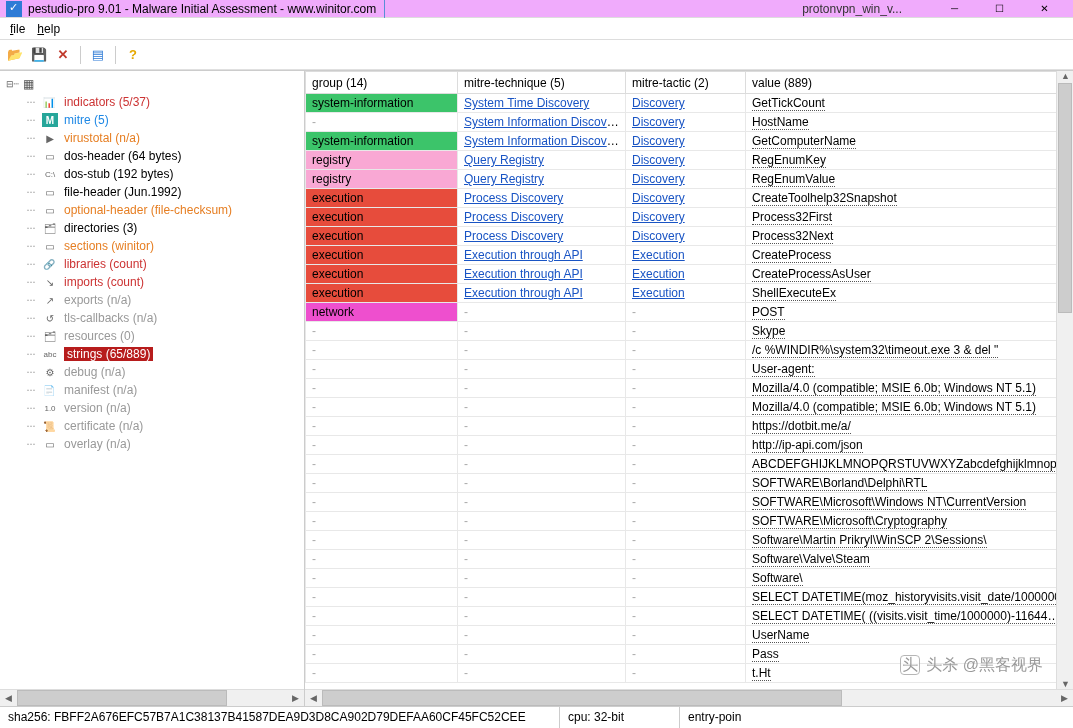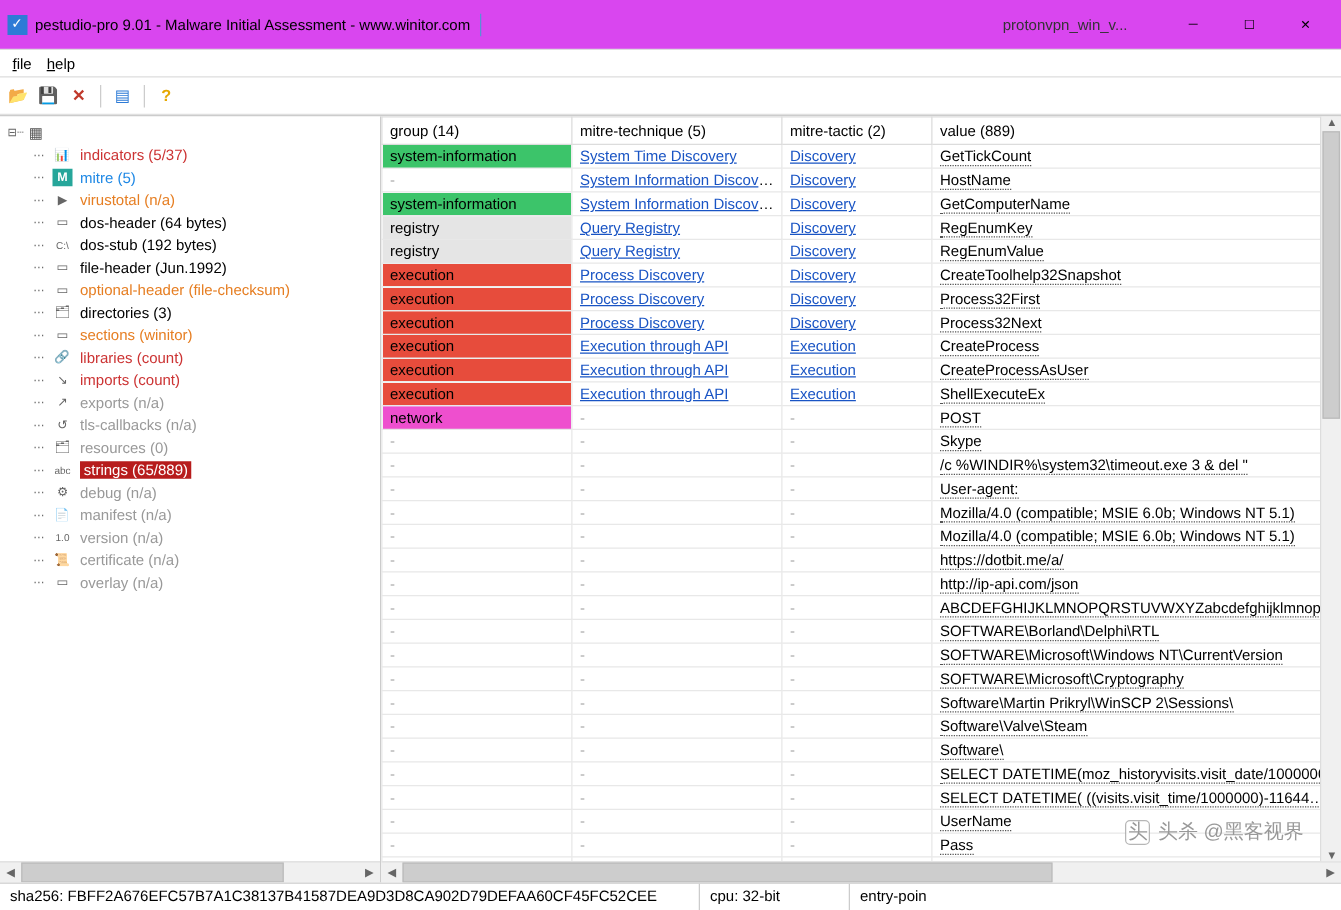--- a/index.html
+++ b/index.html
@@ -1,19 +1,19 @@
 <!DOCTYPE html>
 <html><head>
 <meta charset="utf-8">
 <style>
 * { box-sizing: border-box; margin: 0; padding: 0; }
 body { font-family: "Segoe UI", Tahoma, sans-serif; font-size: 12px; background: #fff; color: #000; width: 1073px; height: 728px; overflow: hidden; display: flex; flex-direction: column; }
 
 
-.titlebar { height: 40px; background: #d946ef; border-bottom: 1px solid #ddd; display: flex; align-items: center; padding: 0 6px; }
+.titlebar { height: 18px; background: #f0abfc; border-bottom: 1px solid #ddd; display: flex; align-items: center; padding: 0 6px; }
 .titlebar .app-icon { width: 16px; height: 16px; background: #2e7bd6; margin-right: 6px; position: relative; }
 .titlebar .app-icon::after { content:"✓"; color:#fff; font-size:11px; position:absolute; left:3px; top:0; }
 .titlebar .title { flex:0 0 auto; color:#000; }
 .titlebar .spacer { flex:1; }
 .titlebar .filename { color:#333; margin-right: 30px; }
 .winbtns { display:flex; gap:0; }
 .winbtn { width:45px; height:29px; display:flex; align-items:center; justify-content:center; font-family: sans-serif; font-size:10px; color:#000; }
 
 
 .menubar { height: 22px; display:flex; align-items:center; padding: 0 4px; border-bottom: 1px solid #ddd; }
@@ -54,21 +54,21 @@
 .grid-wrap { flex:1; overflow:hidden; }
 table.grid { border-collapse:collapse; width:100%; table-layout:fixed; }
 table.grid th { text-align:left; font-weight:normal; padding:3px 6px; border:1px solid #dcdcdc; background:#fff; height:22px; }
 table.grid td { padding:1px 6px; border:1px solid #e8e8e8; height:19px; white-space:nowrap; overflow:hidden; text-overflow:ellipsis; }
 .col-group { width:152px; }
 .col-tech { width:168px; }
 .col-tactic { width:120px; }
 .col-value { }
 
 .g-sysinfo { background:#3cc46a; color:#000; }
-.g-registry { background:#e5e5e5; color:#000; }
+.g-registry { background:#f9a8d4; color:#000; }
 .g-execution { background:#e74c3c; color:#000; }
 .g-network { background:#ee4fce; color:#000; }
 
 td.link a { color:#1954c4; text-decoration:underline; }
 td.val span { color:#000; border-bottom:1px dotted #555; }
 td.dash { color:#aaa; }
 
 .vscroll { position:absolute; right:0; top:0; bottom:17px; width:17px; background:#f0f0f0; border-left:1px solid #ddd; display:flex; flex-direction:column; }
 .vscroll .track { flex:1; position:relative; }
 .vscroll .thumb { position:absolute; left:1px; right:1px; top:2px; height:230px; background:#cdcdcd; border:1px solid #bbb; }

